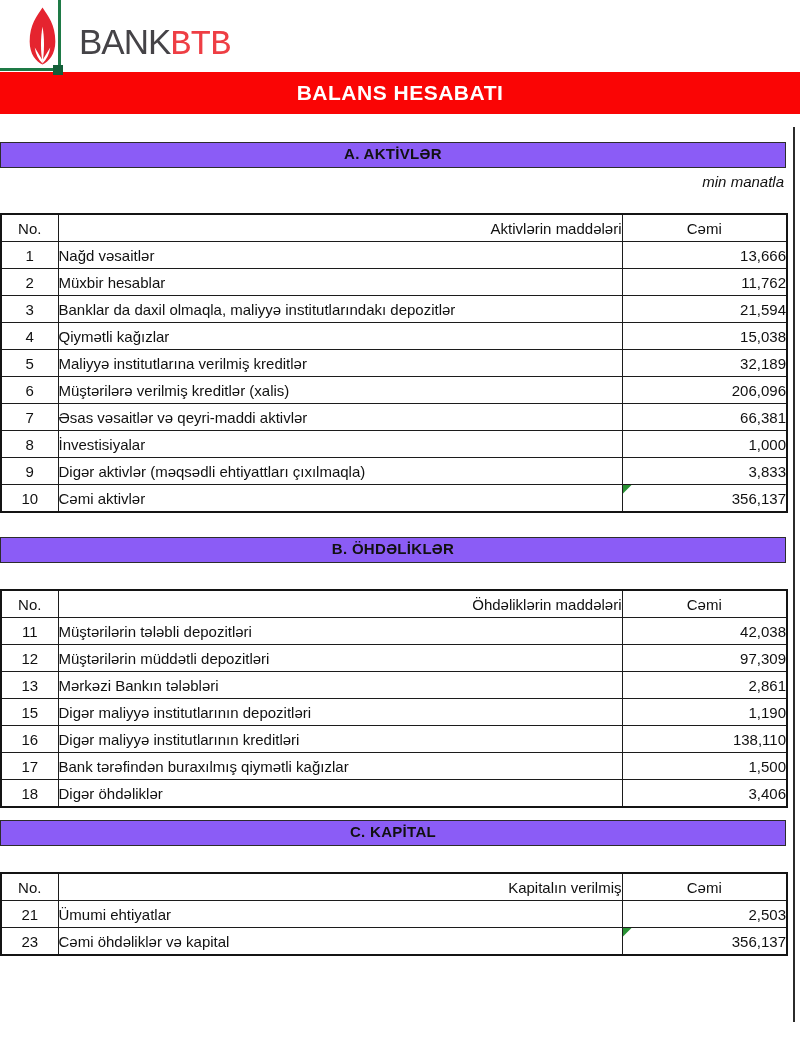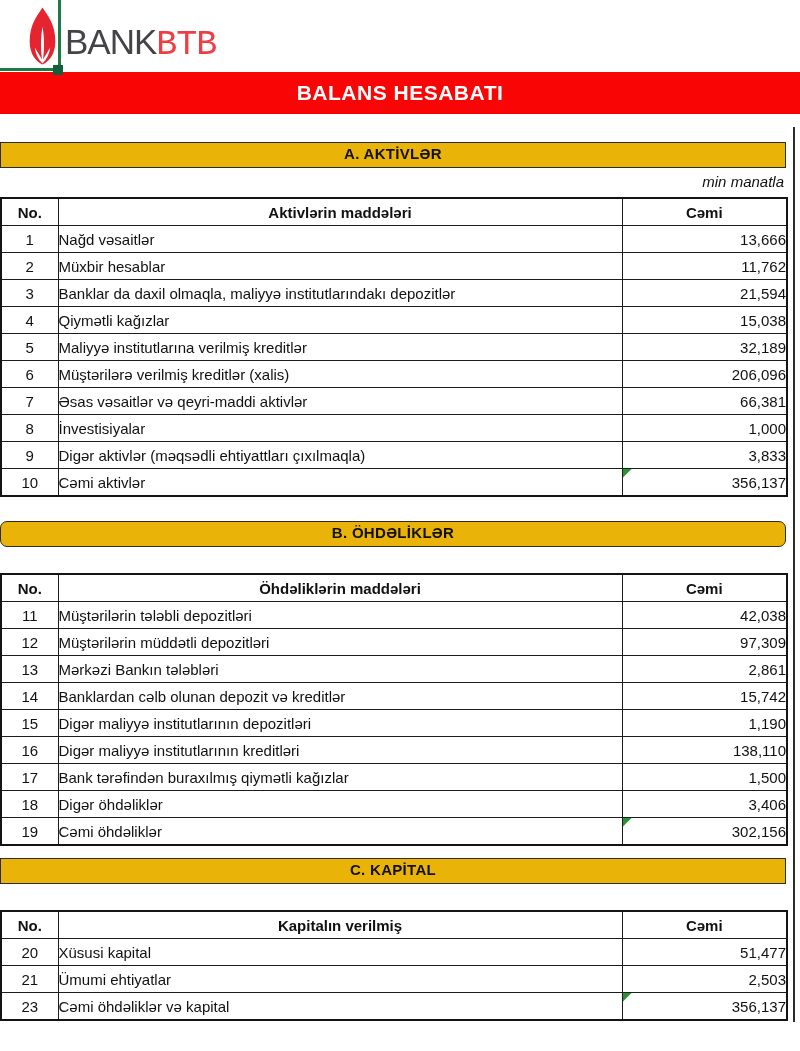--- a/index.html
+++ b/index.html
@@ -7,47 +7,47 @@
     position:relative;width:800px;height:1051px;background:#fff;overflow:hidden;
     font-family:"Liberation Sans","DejaVu Sans",sans-serif;color:#111;
   }
   
   .logo-area{position:relative;height:72px;}
   .flame{position:absolute;left:26px;top:4px;width:33px;height:64px;}
   .green-vline{position:absolute;left:58px;top:0;width:3px;height:70px;background:#1E7A46;}
   .green-hline{position:absolute;left:0;top:68px;width:57px;height:3px;background:#1E7A46;}
   .green-knob{position:absolute;left:53px;top:65px;width:10px;height:10px;background:#145F39;}
   .logo-text{position:absolute;left:65px;top:24px;font-size:35px;line-height:1;letter-spacing:-1px;white-space:nowrap;}
-  .logo-bank{color:#454347;}
+  .logo-bank{color:#454347;margin-left:14px;}
   .logo-btb{color:#EE3E44;font-family:Liberation Mono, monospace;}
   
   .banner{height:42px;background:#FA0505;color:#fff;text-align:center;
     font-weight:bold;font-size:21px;line-height:42px;letter-spacing:.5px;}
   
-  .section-bar{box-sizing:border-box;width:786px;height:26px;background:#eab308;
+  .section-bar{box-sizing:border-box;width:786px;height:26px;background:#8b5cf6;
     border:1.6px solid #2c2c2c;text-align:center;font-weight:bold;font-size:15px;
     line-height:22px;letter-spacing:.3px;}
   .bar-a{margin-top:28px;}
-  .bar-b{margin-top:24px;border-radius:7px;}
+  .bar-b{margin-top:24px;}
   .bar-c{margin-top:12px;}
-  .unit-note{box-sizing:border-box;width:786px;height:29px;text-align:right;
+  .unit-note{box-sizing:border-box;width:786px;height:45px;text-align:right;
     font-style:italic;font-size:15px;padding:5px 2px 0 0;}
   
   table.sheet{border-collapse:collapse;table-layout:fixed;width:786px;
     border:2.2px solid #141414;}
   table.tbl-b,table.tbl-c{margin-top:26px;}
   table.sheet td,table.sheet th{border:1.6px solid #1c1c1c;height:26px;
     font-size:15px;padding:0;overflow:hidden;white-space:nowrap;}
   col.c-no{width:57px;}  col.c-label{width:564px;}  col.c-val{width:165px;}
   th.no,td.no{text-align:center;}
-  th.label{text-align:center;padding-left:5px;}
+  th.label{text-align:right;padding-left:5px;}
   td.label{text-align:left;padding-left:5px;}
   th.val{text-align:center;font-weight:bold;}
   td.val{text-align:right;padding-right:8px;}
-  tr.head th{font-weight:bold;}
+  tr.head th{font-weight:normal;}
   tr.total td{font-weight:normal;}
   td.tri{position:relative;}
   td.tri::before{content:"";position:absolute;left:0;top:0;width:9px;height:9px;
     background:#2A9235;clip-path:polygon(0 0,100% 0,0 100%);}
   
   .right-rule{position:absolute;left:793px;top:127px;width:2px;height:895px;background:#2b2b2b;}
 </style>
 </head>
 <body>
 
@@ -161,73 +161,58 @@
           <td class="no">12</td>
           <td class="label">Müştərilərin müddətli depozitləri</td>
           <td class="val">97,309</td>
         </tr>
         <tr>
           <td class="no">13</td>
           <td class="label">Mərkəzi Bankın tələbləri</td>
           <td class="val">2,861</td>
         </tr>
         <tr>
-          <td class="no">14</td>
-          <td class="label">Banklardan cəlb olunan depozit və kreditlər</td>
-          <td class="val">15,742</td>
-        </tr>
-        <tr>
           <td class="no">15</td>
           <td class="label">Digər maliyyə institutlarının depozitləri</td>
           <td class="val">1,190</td>
         </tr>
         <tr>
           <td class="no">16</td>
           <td class="label">Digər maliyyə institutlarının kreditləri</td>
           <td class="val">138,110</td>
         </tr>
         <tr>
           <td class="no">17</td>
           <td class="label">Bank tərəfindən buraxılmış qiymətli kağızlar</td>
           <td class="val">1,500</td>
         </tr>
         <tr>
           <td class="no">18</td>
           <td class="label">Digər öhdəliklər</td>
           <td class="val">3,406</td>
-        </tr>
-        <tr class="total">
-          <td class="no">19</td>
-          <td class="label">Cəmi öhdəliklər</td>
-          <td class="val tri">302,156</td>
         </tr>
       </tbody>
   </table>
 
   <div class="section-bar bar-c">C. KAPİTAL</div>
   <table class="sheet tbl-c">
     <colgroup>
         <col class="c-no">
         <col class="c-label">
         <col class="c-val">
       </colgroup>
     <thead>
       <tr class="head">
         <th class="no">No.</th>
         <th class="label">Kapitalın verilmiş</th>
         <th class="val">Cəmi</th>
       </tr>
     </thead>
     <tbody>
         <tr>
-          <td class="no">20</td>
-          <td class="label">Xüsusi kapital</td>
-          <td class="val">51,477</td>
-        </tr>
-        <tr>
           <td class="no">21</td>
           <td class="label">Ümumi ehtiyatlar</td>
           <td class="val">2,503</td>
         </tr>
         <tr class="total">
           <td class="no">23</td>
           <td class="label">Cəmi öhdəliklər və kapital</td>
           <td class="val tri">356,137</td>
         </tr>
       </tbody>

